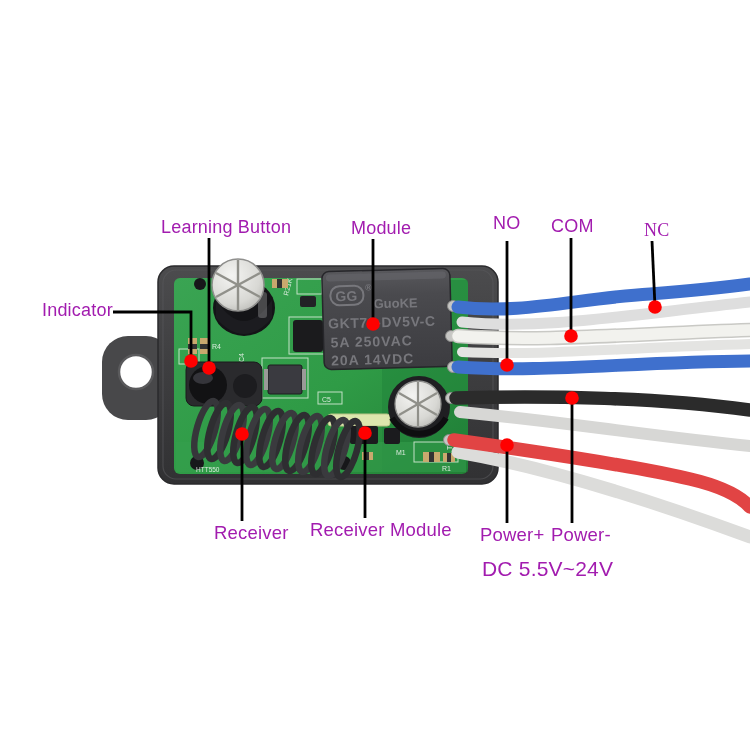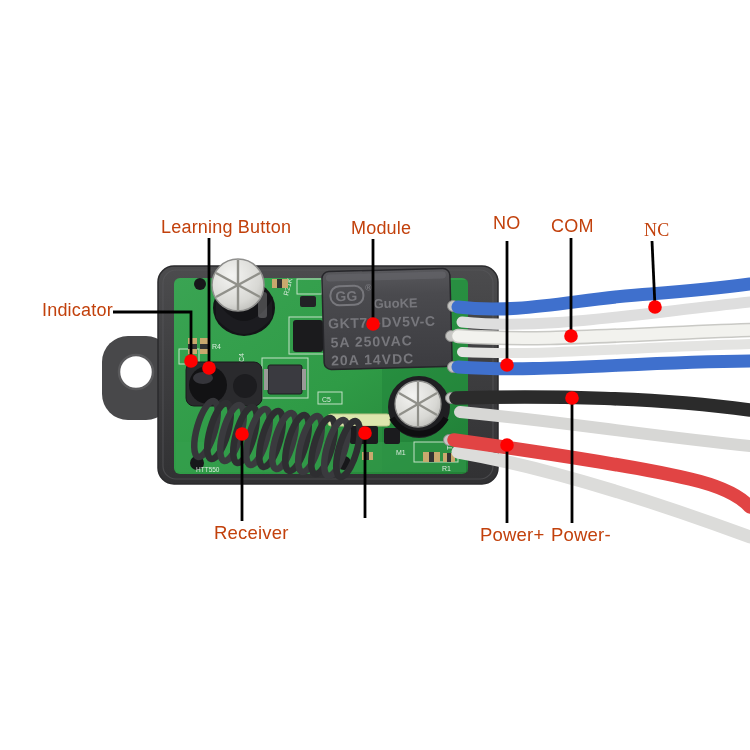--- a/index.html
+++ b/index.html
@@ -2,21 +2,21 @@
 <html><head>
 <meta charset="utf-8">
 <style>
   html,body{margin:0;padding:0;background:#fff;}
   #canvas{
     position:relative;width:750px;height:750px;background:#ffffff;
     font-family:"Liberation Sans",sans-serif;overflow:hidden;
   }
   #board-art{position:absolute;left:0;top:0;}
   .label{
-    position:absolute;color:#c2410c;white-space:nowrap;line-height:1.1;
+    position:absolute;color:#a21caf;white-space:nowrap;line-height:1.1;
     font-family:"Liberation Sans",sans-serif;letter-spacing:0.2px;
   }
   .fs18{font-size:18px;}
   .fs19{font-size:18.5px;}
   .fs21{font-size:21px;}
 </style>
 </head>
 <body>
 
 <div id="canvas">
@@ -238,16 +238,18 @@
   </g>
 </svg>
 
 <div class="label fs18" style="left:161px;top:218px;">Learning Button</div>
 <div class="label fs18" style="left:351px;top:219px;">Module</div>
 <div class="label fs18" style="left:493px;top:214px;">NO</div>
 <div class="label fs18" style="left:551px;top:217px;">COM</div>
 <div class="label fs18" style="left:644px;top:221px;font-family:Liberation Serif, serif;">NC</div>
 <div class="label fs18" style="left:42px;top:301px;text-align:right;">Indicator</div>
 <div class="label fs19" style="left:214px;top:523px;">Receiver</div>
+<div class="label fs19" style="left:310px;top:520px;">Receiver Module</div>
 <div class="label fs19" style="left:480px;top:525px;">Power+</div>
 <div class="label fs19" style="left:551px;top:525px;">Power-</div>
+<div class="label fs21" style="left:482px;top:557px;">DC 5.5V~24V</div>
 
 </div>
 
 </body></html>

